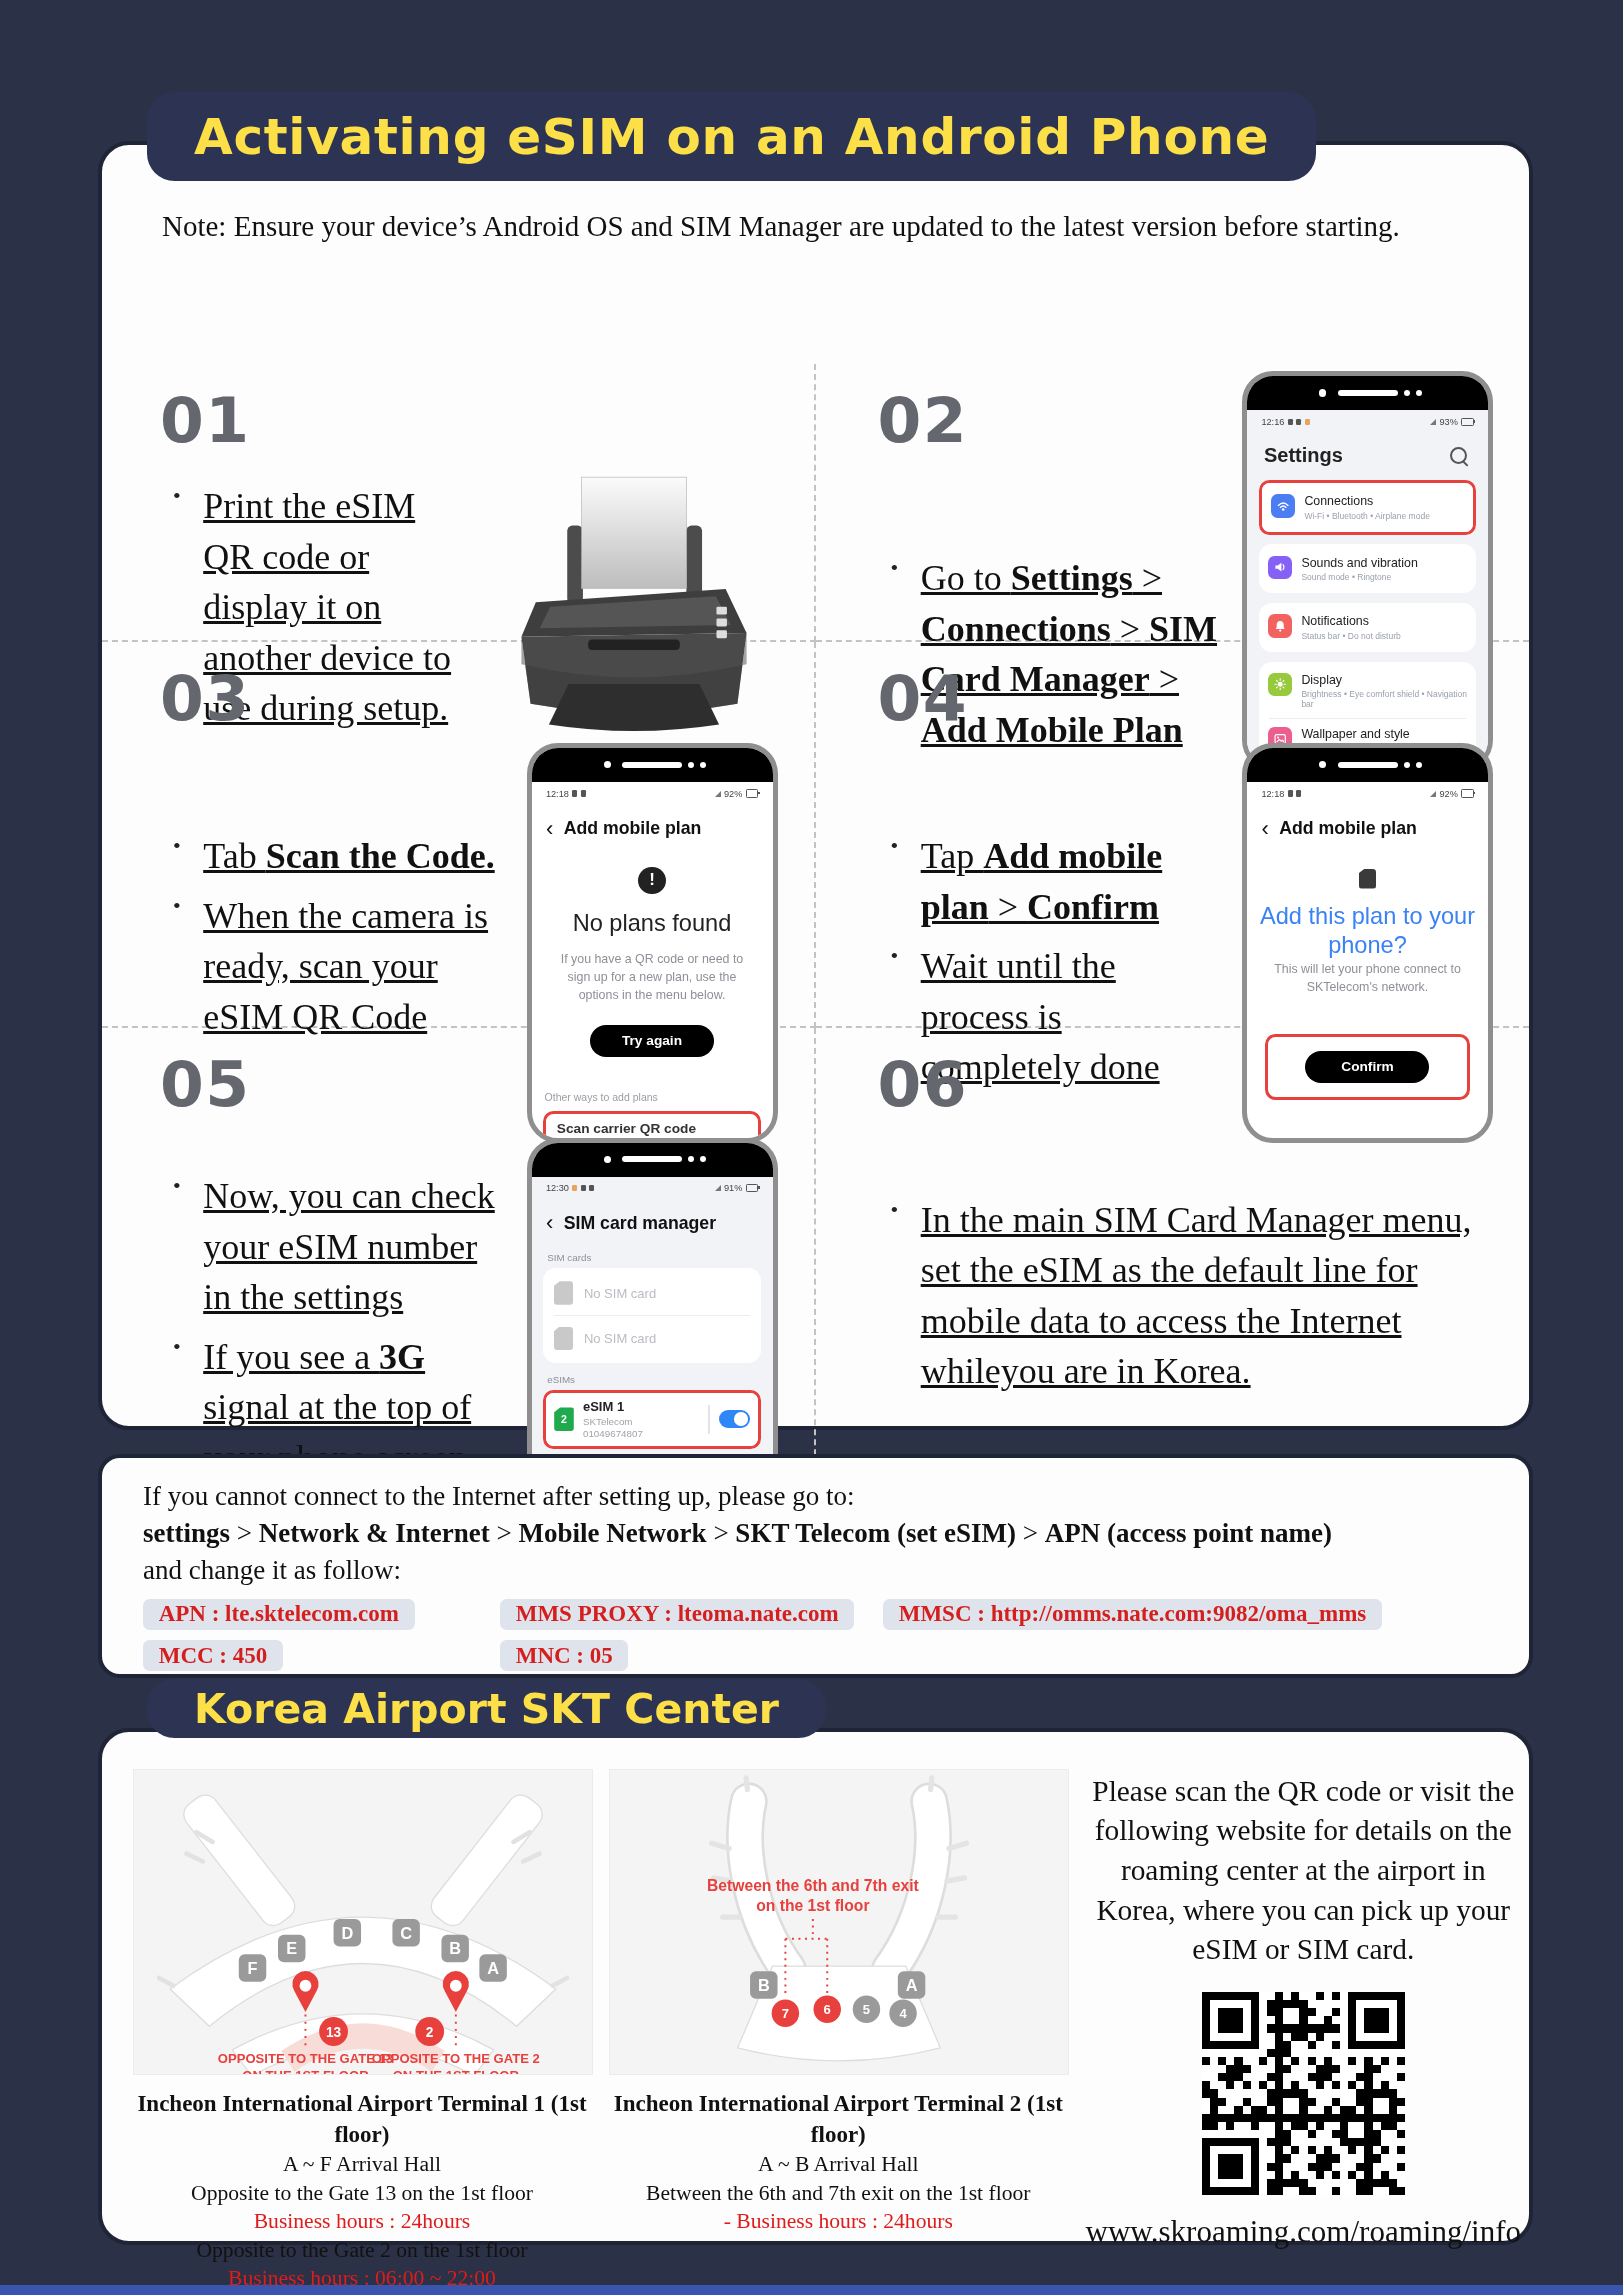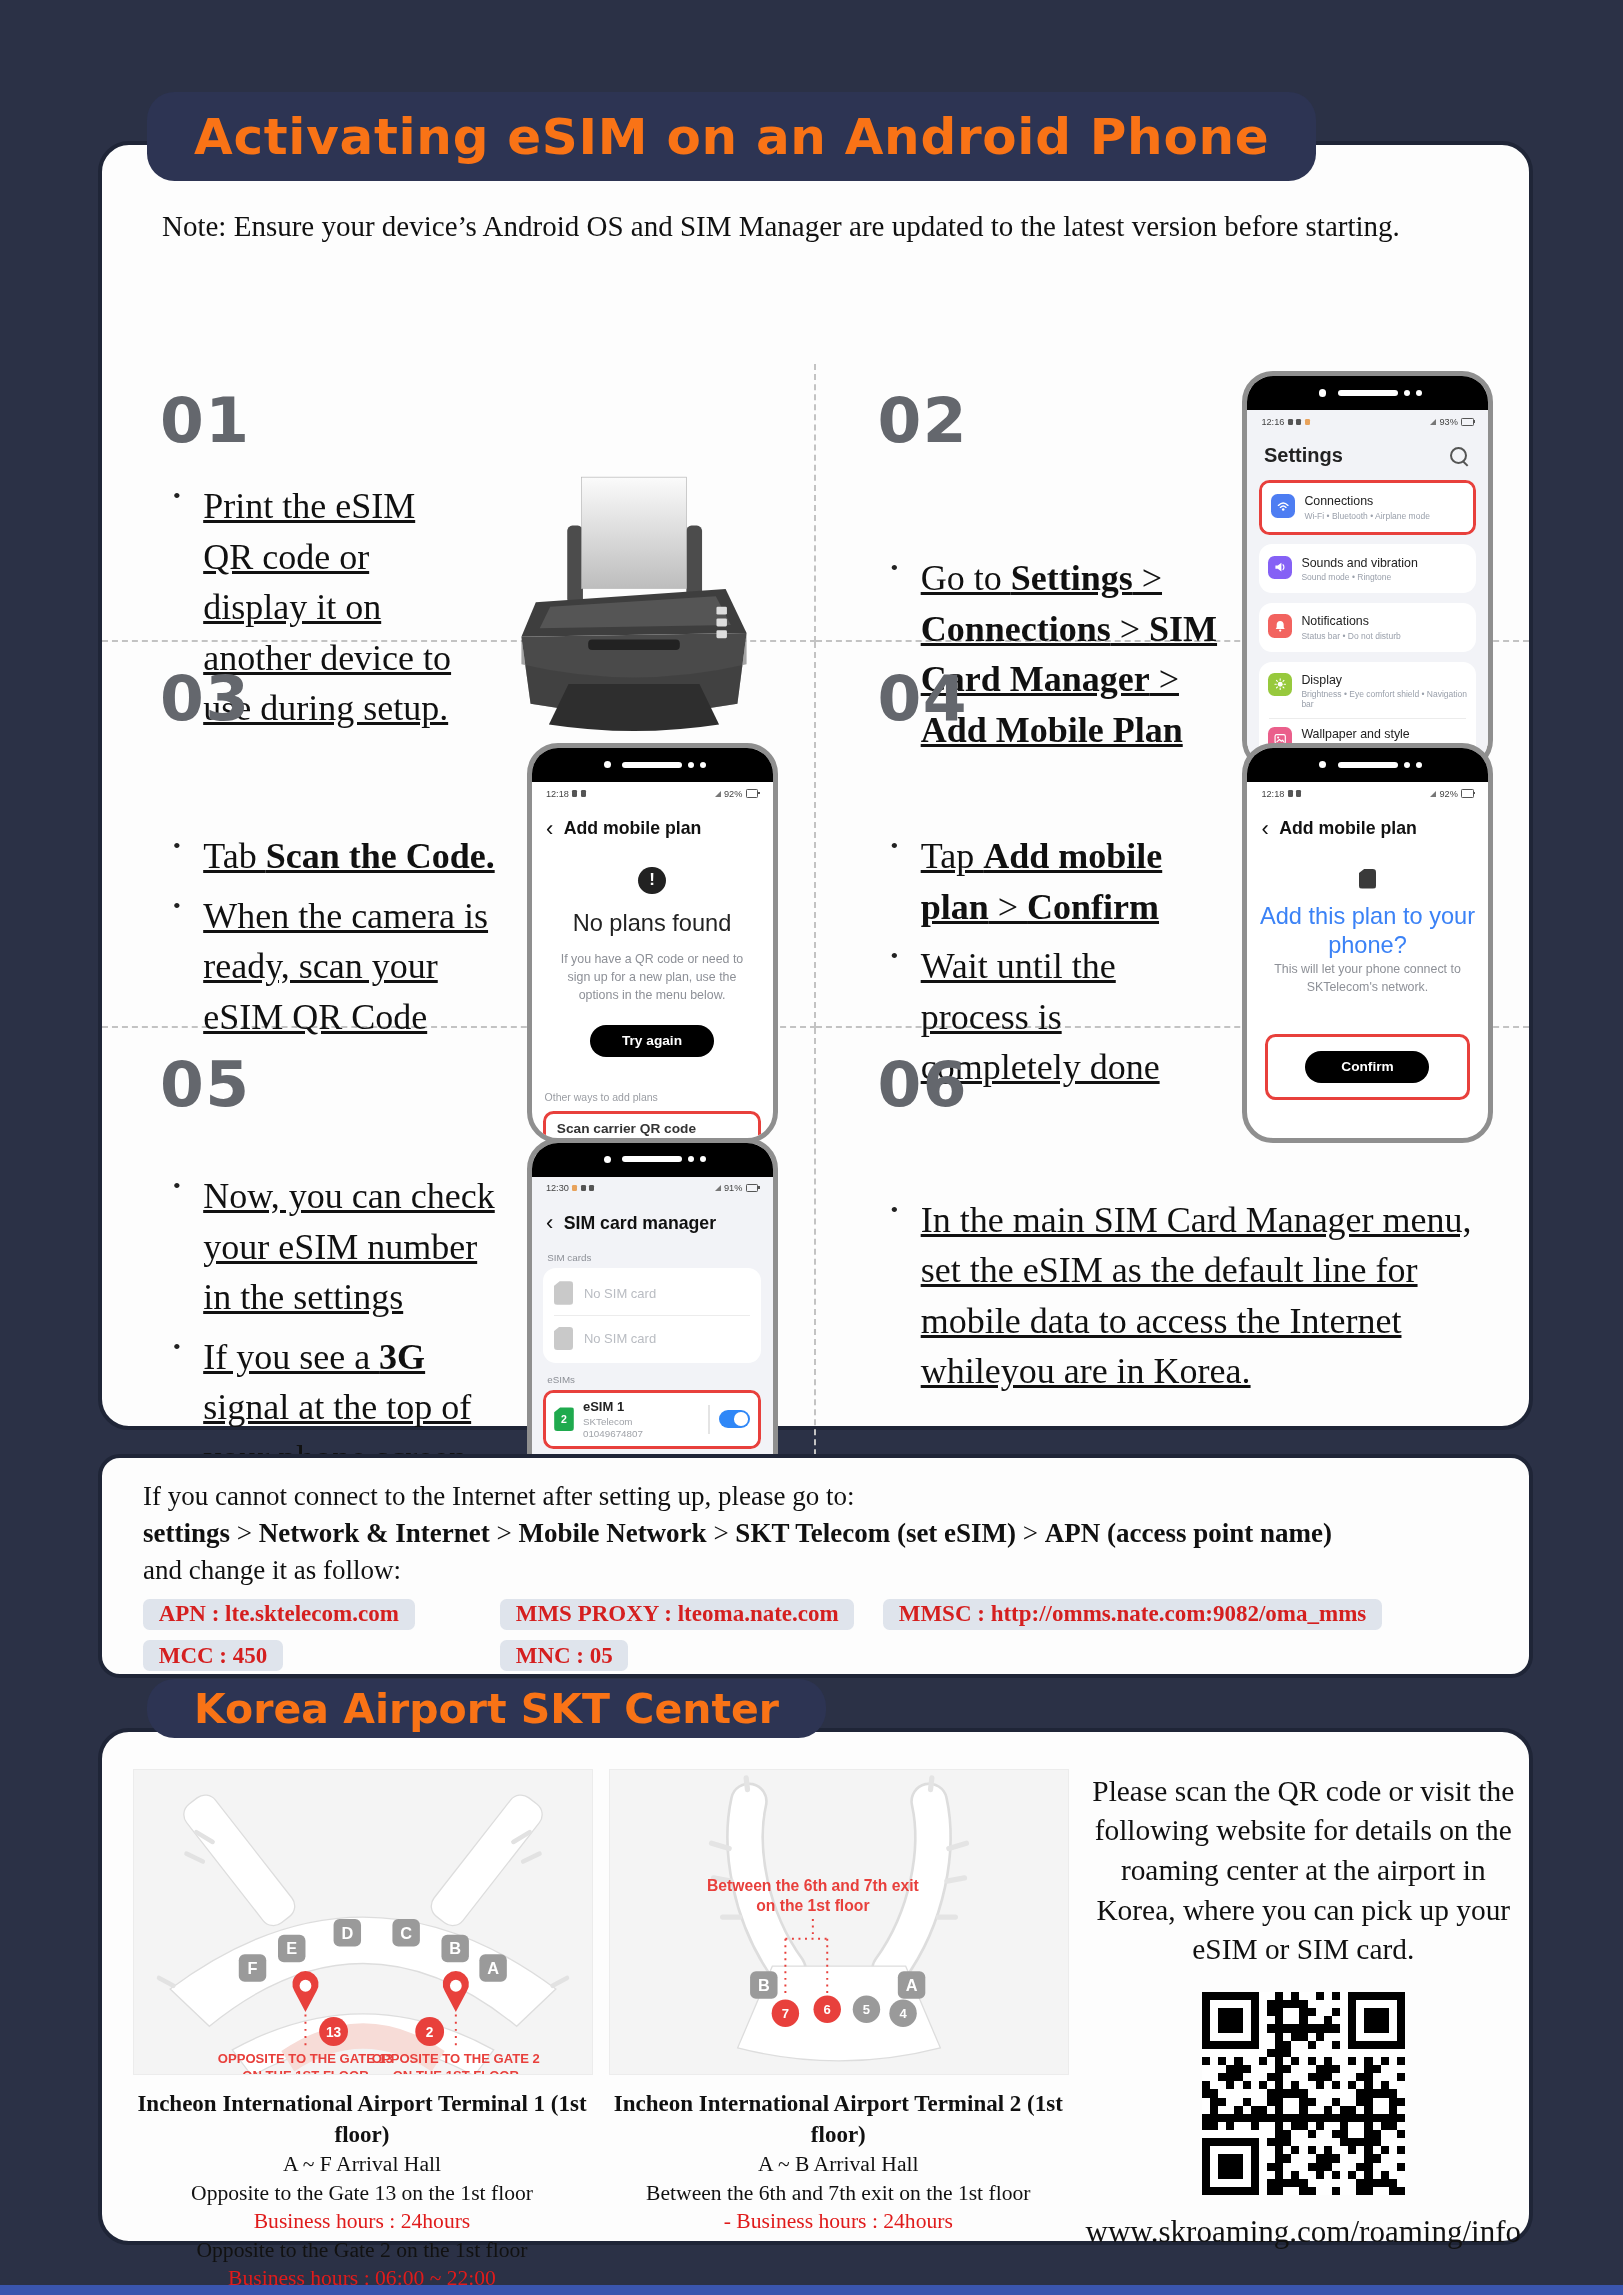--- a/index.html
+++ b/index.html
@@ -7,21 +7,21 @@
        font-family:"Liberation Serif", serif;color:#111;}
   .page{position:absolute;inset:0;}
   .bottom-strip{position:absolute;left:0;bottom:0;width:100%;height:10.5px;background:#3a55ae;}
 
   
   .card{position:absolute;background:#fdfdfd;border:4.6px solid #1f2537;border-radius:31px;}
   .main-card{left:98px;top:141px;width:1427px;height:1281px;}
   .apn-card{left:98px;top:1454px;width:1427px;height:216px;border-radius:22px;}
   .airport-card{left:98px;top:1728px;width:1427px;height:509px;}
 
-  .pill{position:absolute;background:#2d3453;color:#f97316;border-radius:27.5px;
+  .pill{position:absolute;background:#2d3453;color:#fde047;border-radius:27.5px;
         font-family:"DejaVu Sans", sans-serif;font-weight:800;display:flex;align-items:center;
         padding:0 47px;z-index:5;}
   .pill-main{left:147px;top:92px;height:89px;font-size:50px;letter-spacing:0.7px;}
   .pill-airport{left:147px;top:1679px;height:59px;font-size:41px;}
 
   
   .note{padding:65px 60px 0 60px;font-size:29px;}
   .steps{margin-top:121px;display:grid;grid-template-columns:1fr 1fr;grid-template-rows:278px 386px auto;}
   .cell{position:relative;padding:25px 36px 13px 58px;}
   .cell.colL{border-right:2px dashed #c3c3c3;}

